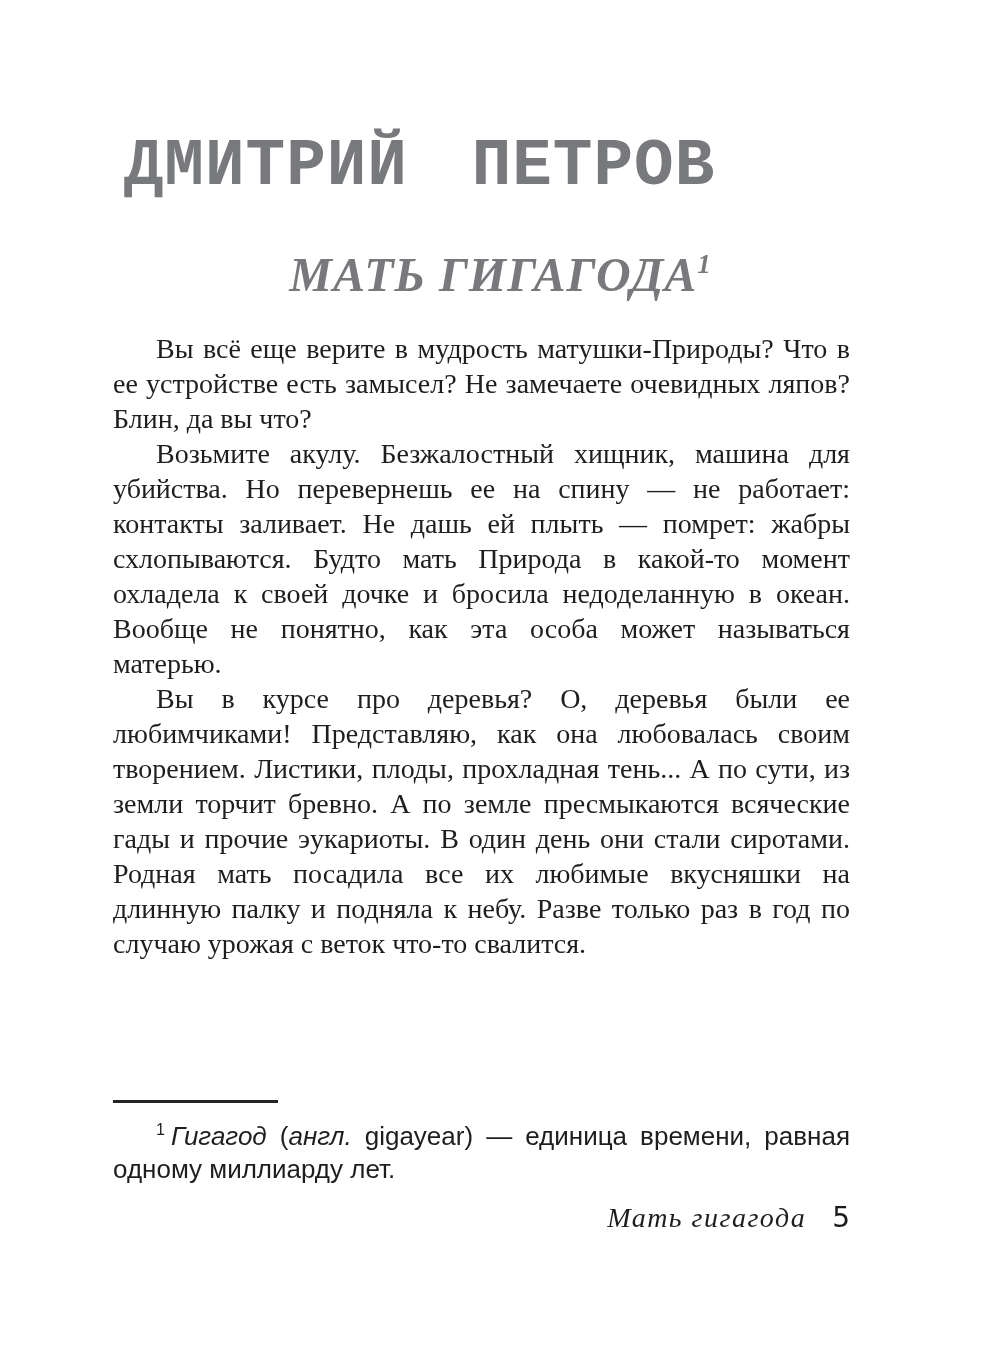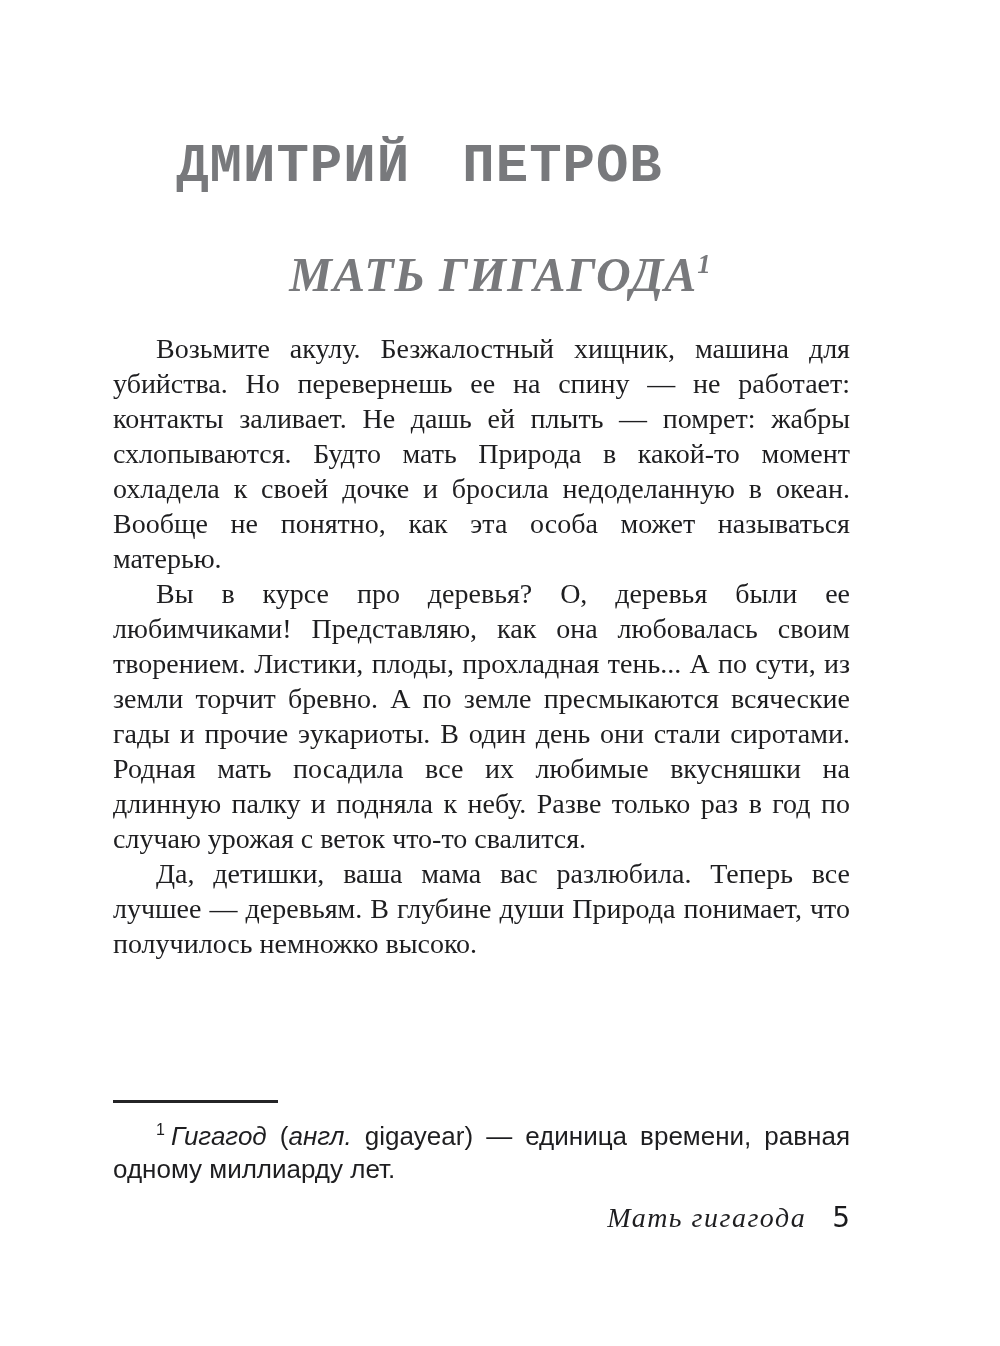--- a/index.html
+++ b/index.html
@@ -18,21 +18,21 @@
 
   
   .author-title {
     position: absolute;
     top: 122px;
     left: 0;
     width: 839px;
     text-align: center;
     font-family: "Liberation Mono", "DejaVu Sans Mono", monospace;
     font-weight: bold;
-    font-size: 54px;
+    font-size: 66px;
     line-height: 90px;
     letter-spacing: 1px;
     word-spacing: 0.35em;
     color: #78797c;
     white-space: nowrap;
   }
 
   
   .story-title {
     position: absolute;
@@ -129,23 +129,23 @@
 </head>
 <body>
 
 <div class="page">
 
   <div class="author-title">ДМИТРИЙ ПЕТРОВ</div>
 
   <div class="story-title"><span>МАТЬ ГИГАГОДА</span><sup class="fn-ref">1</sup></div>
 
   <div class="body-text">
+    <p>Вы всё еще верите в мудрость матушки-Природы? Что в ее устройстве есть замысел? Не замечаете очевидных ляпов? Блин, да вы что?</p>
     <p>Возьмите акулу. Безжалостный хищник, машина для убийства. Но перевернешь ее на спину — не работает: контакты заливает. Не дашь ей плыть — помрет: жабры схлопываются. Будто мать Природа в какой-то момент охладела к своей дочке и бросила недоделанную в океан. Вообще не понятно, как эта особа может называться матерью.</p>
     <p>Вы в курсе про деревья? О, деревья были ее любимчиками! Представляю, как она любовалась своим творением. Листики, плоды, прохладная тень... А по сути, из земли торчит бревно. А по земле пресмыкаются всяческие гады и прочие эукариоты. В один день они стали сиротами. Родная мать посадила все их любимые вкусняшки на длинную палку и подняла к небу. Разве только раз в год по случаю урожая с веток что-то свалится.</p>
-    <p>Да, детишки, ваша мама вас разлюбила. Теперь все лучшее — деревьям. В глубине души Природа понимает, что получилось немножко высоко.</p>
   </div>
 
   <div class="footnote">
     <div class="footnote-rule"></div>
     <p class="footnote-text"><sup class="fn-marker">1</sup><span class="italic">Гигагод</span><span> (</span><span class="italic">англ.</span><span> gigayear) — единица времени, равная одному миллиарду лет.</span></p>
   </div>
 
   <div class="footer">
     <span class="running-title">Мать гигагода</span>
     <span class="page-number">5</span>

